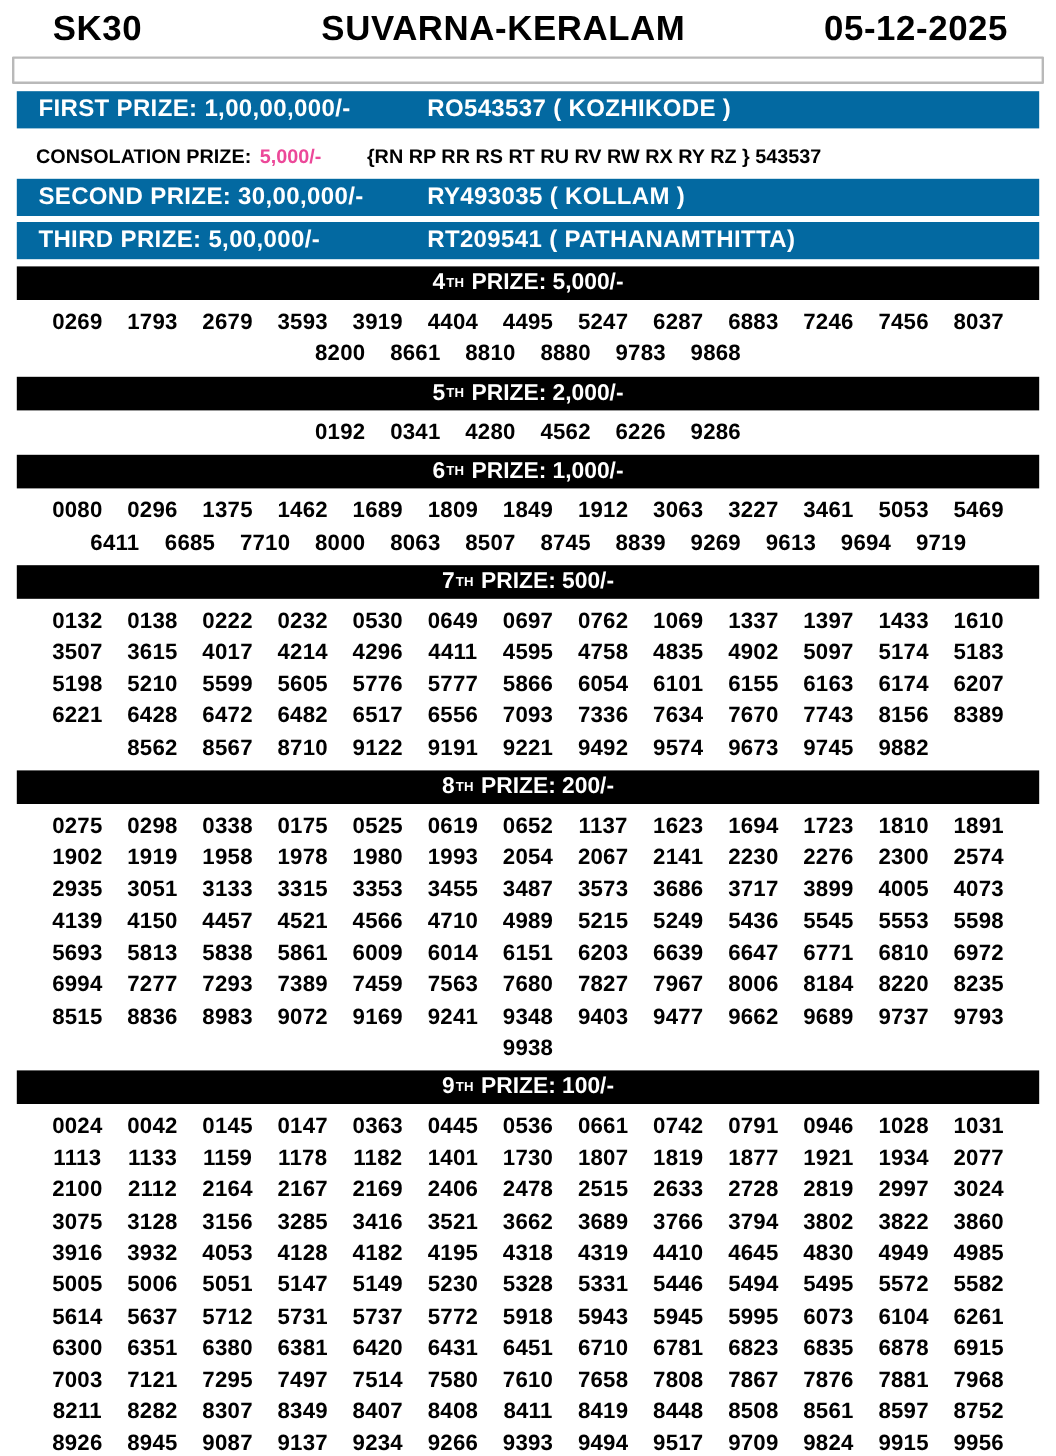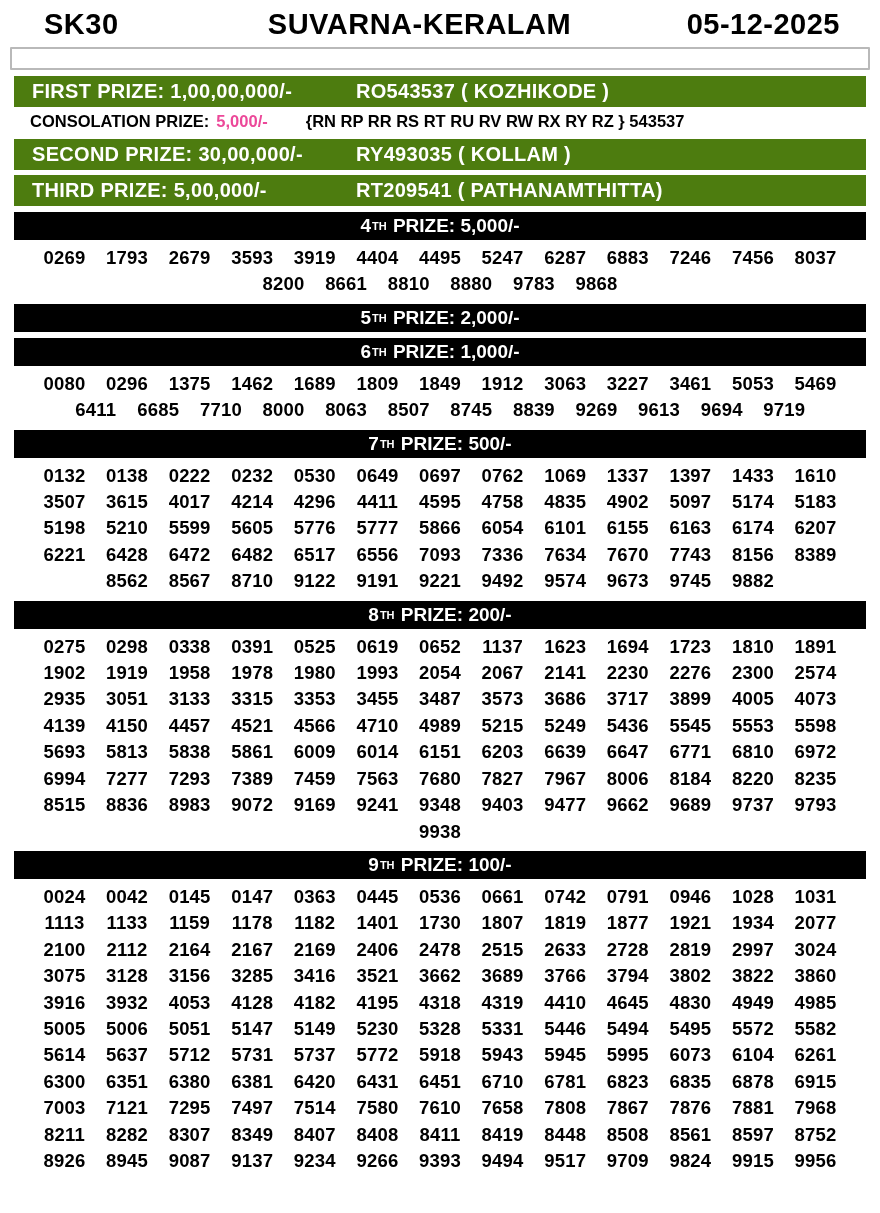--- a/index.html
+++ b/index.html
@@ -13,27 +13,27 @@
     font-size:29px; letter-spacing:0.5px;gap:24px;
   }
   .top-header .code  { width:170px; text-align:left; }
   .top-header .title { flex:1; text-align:center; }
   .top-header .date  { width:215px; text-align:right; }
   .empty-bar {
     margin:4px 10px 6px; height:19px; background:#fff;
     border:2px solid #b9b9b9; border-radius:1px;
   }
   .bar {
-    background:#4d7c0f; color:#fff; margin:5px 14px 0; height:31px;
+    background:#0369a1; color:#fff; margin:5px 14px 0; height:31px;
     display:flex; align-items:center; font-size:20px; letter-spacing:0.3px;
   }
   .bar .bar-label { width:342px; padding-left:18px; box-sizing:border-box; }
   .bar .bar-winner { flex:1; }
   .consolation {
-    padding:5px 14px 3px 30px; font-size:16.5px; display:flex; align-items:baseline;
+    padding:15px 14px 3px 30px; font-size:16.5px; display:flex; align-items:baseline;
   }
   .consolation .amount { margin-left:7px; }
   .consolation .series { margin-left:38px; }
   .section-bar {
     background:#000; color:#fff; margin:6px 14px 5px; height:28px;
     display:flex; justify-content:center; align-items:center; font-size:19px;
   }
   .section-bar sup { font-size:11px; line-height:0; margin:0 1px; }
   .num-row { display:flex; justify-content:center; }
   .num {
@@ -102,20 +102,28 @@
         <span class="num">8810</span>
         <span class="num">8880</span>
         <span class="num">9783</span>
         <span class="num">9868</span>
       </div>
       <div class="section-bar">
         <span>5</span>
         <sup>TH</sup>
         <span>&nbsp;PRIZE: 2,000/-</span>
       </div>
+      <div class="num-row">
+        <span class="num">0192</span>
+        <span class="num">0341</span>
+        <span class="num">4280</span>
+        <span class="num">4562</span>
+        <span class="num">6226</span>
+        <span class="num">9286</span>
+      </div>
       <div class="section-bar">
         <span>6</span>
         <sup>TH</sup>
         <span>&nbsp;PRIZE: 1,000/-</span>
       </div>
       <div class="num-row">
         <span class="num">0080</span>
         <span class="num">0296</span>
         <span class="num">1375</span>
         <span class="num">1462</span>
@@ -223,21 +231,21 @@
       </div>
       <div class="section-bar">
         <span>8</span>
         <sup>TH</sup>
         <span>&nbsp;PRIZE: 200/-</span>
       </div>
       <div class="num-row">
         <span class="num">0275</span>
         <span class="num">0298</span>
         <span class="num">0338</span>
-        <span class="num">0391</span>
+        <span class="num">0175</span>
         <span class="num">0525</span>
         <span class="num">0619</span>
         <span class="num">0652</span>
         <span class="num">1137</span>
         <span class="num">1623</span>
         <span class="num">1694</span>
         <span class="num">1723</span>
         <span class="num">1810</span>
         <span class="num">1891</span>
       </div>

